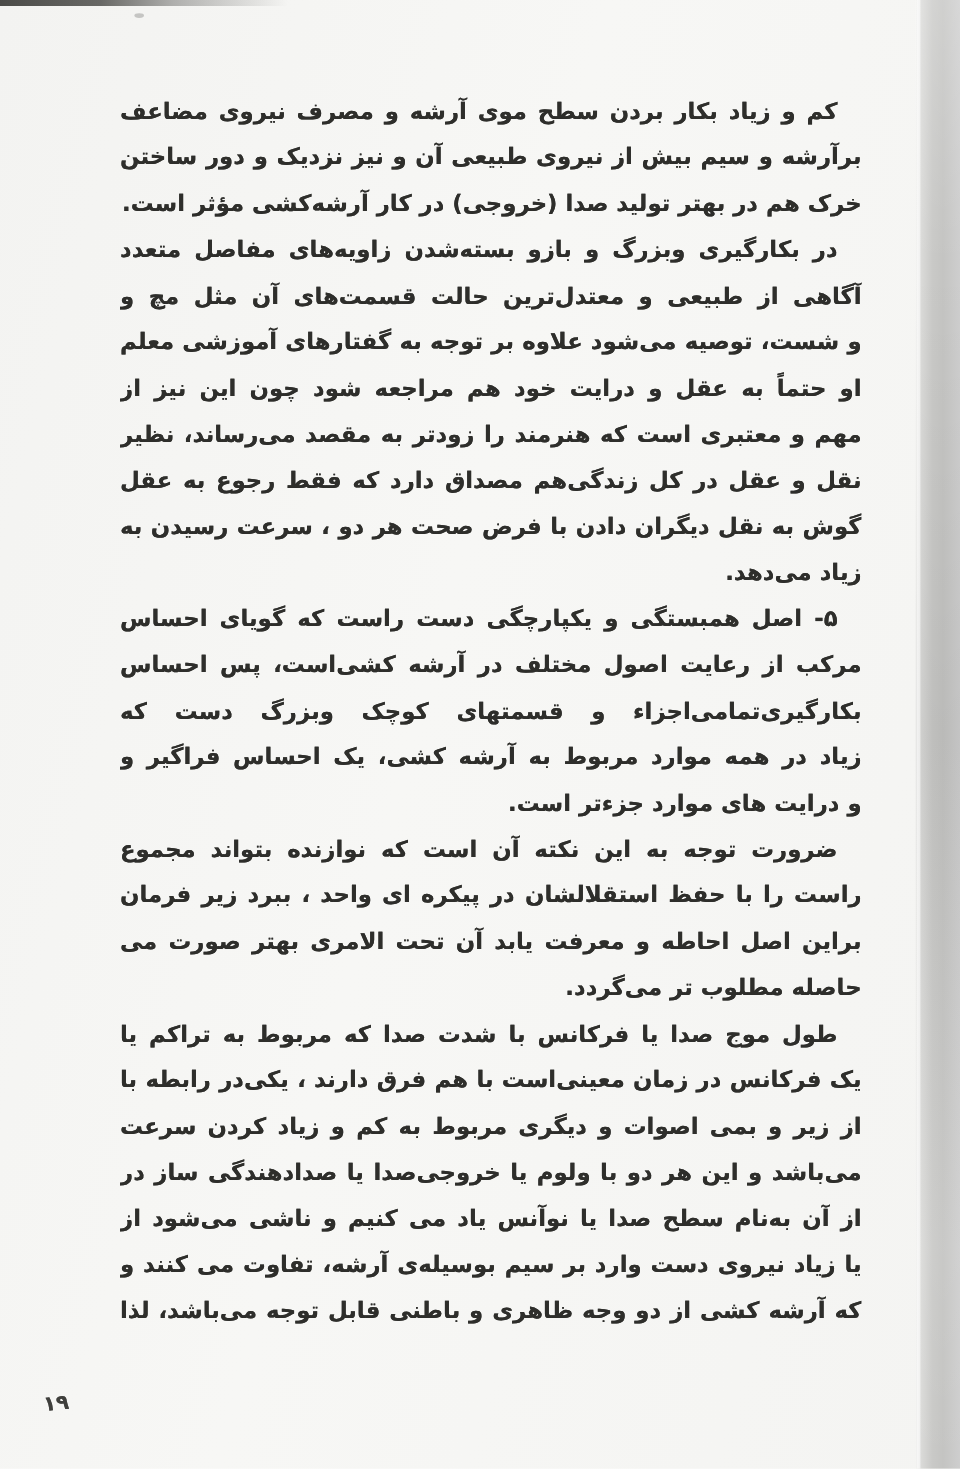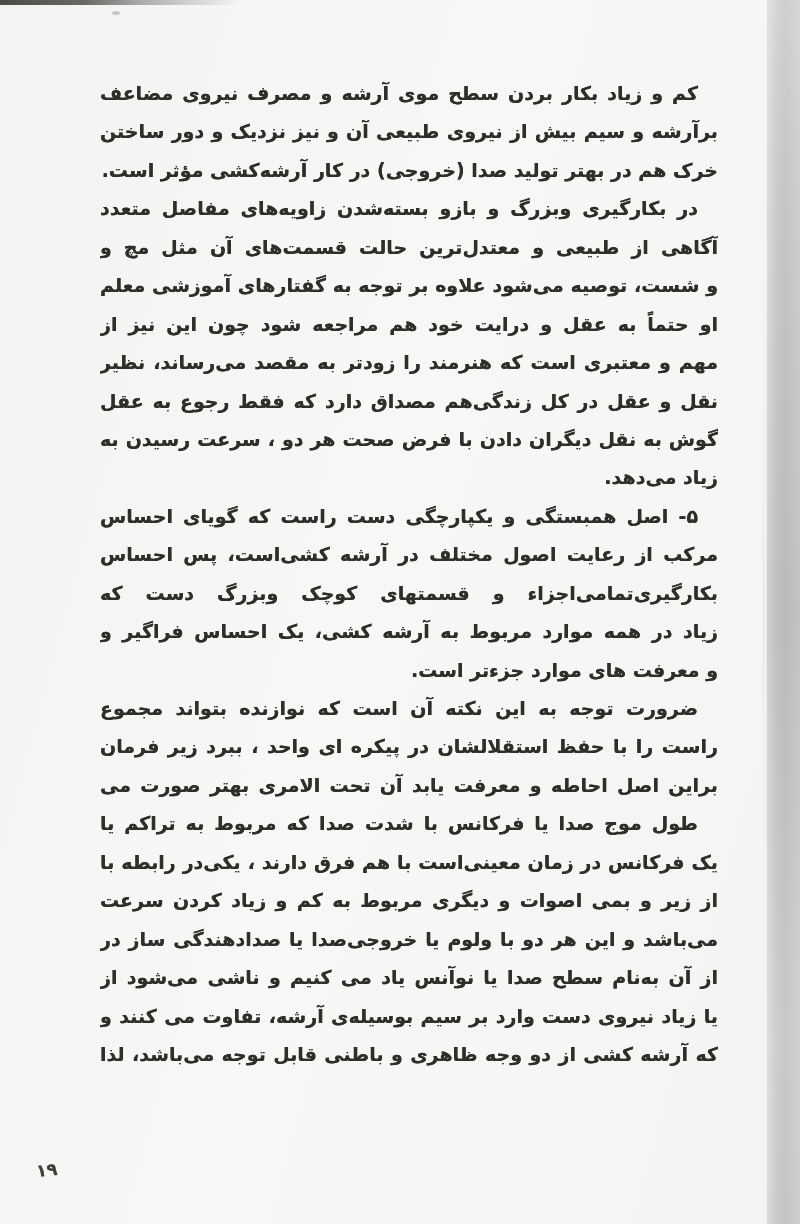--- a/index.html
+++ b/index.html
@@ -139,26 +139,27 @@
         <div class="line">مهم و معتبری است که هنرمند را زودتر به مقصد می‌رساند، نظیر این‌موضوع</div>
         <div class="line">نقل و عقل در کل زندگی‌هم مصداق دارد که فقط رجوع به عقل داشتن و یا فقط</div>
         <div class="line">گوش به نقل دیگران دادن با فرض صحت هر دو ، سرعت رسیدن به مقصد را</div>
         <div class="line last">زیاد می‌دهد.</div>
       </div>
       <div class="para">
         <div class="line first">۵- اصل همبستگی و یکپارچگی دست راست که گویای احساس خاص و</div>
         <div class="line">مرکب از رعایت اصول مختلف در آرشه کشی‌است، پس احساس هماهنگ</div>
         <div class="line">بکارگیری‌تمامی‌اجزاء و قسمتهای کوچک وبزرگ دست که ناشی‌می‌شود از تمرین</div>
         <div class="line">زیاد در همه موارد مربوط به آرشه کشی، یک احساس فراگیر و برآمده از تحسس</div>
-        <div class="line last">و معرفت های موارد جزء‌تر است.</div>
+        <div class="line last">و درایت های موارد جزء‌تر است.</div>
       </div>
       <div class="para">
         <div class="line first">ضرورت توجه به این نکته آن است که نوازنده بتواند مجموع قسمتهای‌دست</div>
         <div class="line">راست را با حفظ استقلالشان در پیکره ای واحد ، ببرد زیر فرمان مغز ،که هرچه</div>
         <div class="line">براین اصل احاطه و معرفت یابد آن تحت الامری بهتر صورت می گیرد و نتیجه</div>
+        <div class="line last">حاصله مطلوب تر می‌گردد.</div>
       </div>
       <div class="para">
         <div class="line first">طول موج صدا یا فرکانس با شدت صدا که مربوط به تراکم یا اجرای‌تعدادی‌از</div>
         <div class="line">یک فرکانس در زمان معینی‌است با هم فرق دارند ، یکی‌در رابطه با دست چپ</div>
         <div class="line">از زیر و بمی اصوات و دیگری مربوط به کم و زیاد کردن سرعت آرشه روی‌سیم</div>
         <div class="line">می‌باشد و این هر دو با ولوم یا خروجی‌صدا یا صدادهندگی ساز در محیط مادی که</div>
         <div class="line">از آن به‌نام سطح صدا یا نوآنس یاد می کنیم و ناشی می‌شود از مقدار مصرف کم</div>
         <div class="line">یا زیاد نیروی دست وارد بر سیم بوسیله‌ی آرشه، تفاوت می کنند و از اینجاست</div>
         <div class="line last stretch">که آرشه کشی از دو وجه ظاهری و باطنی قابل توجه می‌باشد، لذا آگاهی‌از این</div>
       </div>

